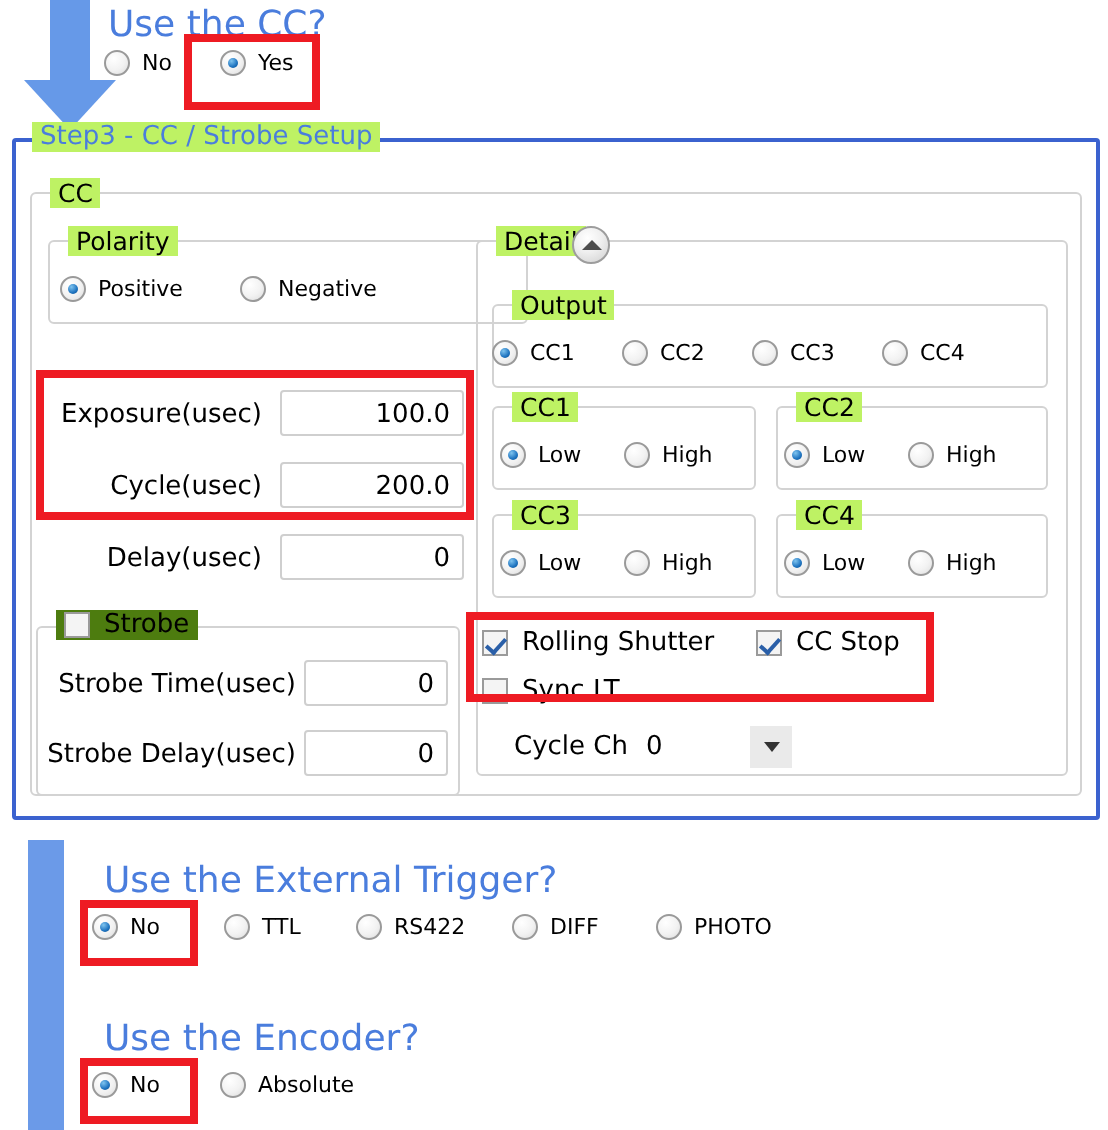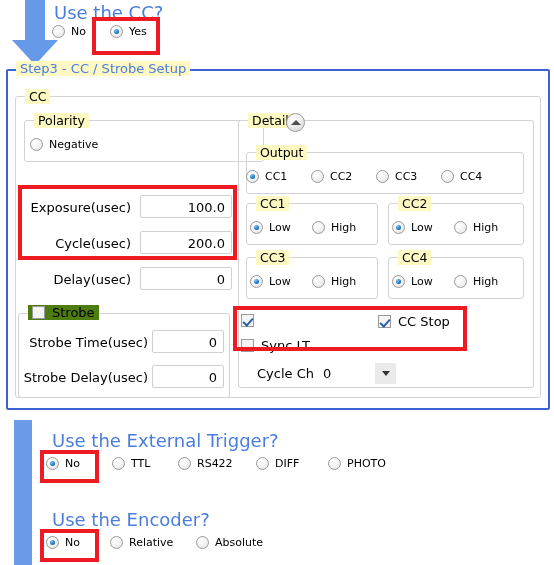--- a/index.html
+++ b/index.html
@@ -119,21 +119,21 @@
   
   .gbox {
     position: absolute;
     border: 1px solid #d3d3d3;
     border-radius: 3px;
     box-sizing: border-box;
   }
   .gbox > .gtitle {
     position: absolute;
     top: -8px; left: 9px;
-    background: #fef9c3;
+    background: #bef264;
     padding: 0 4px;
     font-size: 12.5px;
     white-space: nowrap;
   }
   .gbox.blue {
     border: 2px solid #3b62cf;
     border-radius: 2px;
   }
   .gbox.blue > .gtitle {
     color: #4a7ddd;
@@ -249,20 +249,24 @@
 </div>
 
 <div class="gbox" style="left:15px; top:96px; width:526px; height:302px;">
   <div class="gtitle">CC</div>
 </div>
 
 <div class="gbox" style="left:24px; top:120px; width:240px; height:42px;">
   <div class="gtitle">Polarity</div>
 </div>
 <div class="radio-row" style="left:30px; top:138px;">
+  <span class="radio-item" style="width:90px;">
+    <span class="rb on"></span>
+    <span class="rb-label">Positive</span>
+  </span>
   <span class="radio-item">
     <span class="rb"></span>
     <span class="rb-label">Negative</span>
   </span>
 </div>
 
 <div class="field-label" style="left:16px; top:200px; width:115px;">Exposure(usec)</div>
 <div class="tbox" style="left:140px; top:195px; width:92px;">100.0</div>
 
 <div class="field-label" style="left:16px; top:236px; width:115px;">Cycle(usec)</div>
@@ -365,20 +369,21 @@
     <span class="rb-label">Low</span>
   </span>
   <span class="radio-item">
     <span class="rb"></span>
     <span class="rb-label">High</span>
   </span>
 </div>
 
 <div class="cb-row" style="left:241px; top:314px;">
   <span class="cb on"></span>
+  <span class="cb-label">Rolling Shutter</span>
 </div>
 <div class="cb-row" style="left:378px; top:314px;">
   <span class="cb on"></span>
   <span class="cb-label">CC Stop</span>
 </div>
 <div class="cb-row" style="left:241px; top:338px;">
   <span class="cb"></span>
   <span class="cb-label">Sync LT</span>
 </div>
 
@@ -419,23 +424,19 @@
 
 <div class="redbox" style="left:40px; top:450px; width:59px; height:33px;"></div>
 
 <div class="question" style="left:52px; top:509px;">Use the Encoder?</div>
 
 <div class="radio-row" style="left:46px; top:536px;">
   <span class="radio-item" style="width:64px;">
     <span class="rb on"></span>
     <span class="rb-label">No</span>
   </span>
-  <span class="radio-item" style="width:86px;">
-    <span class="rb"></span>
-    <span class="rb-label">Relative</span>
-  </span>
   <span class="radio-item">
     <span class="rb"></span>
     <span class="rb-label">Absolute</span>
   </span>
 </div>
 
 <div class="redbox" style="left:40px; top:529px; width:59px; height:33px;"></div>
 
 </body></html>

